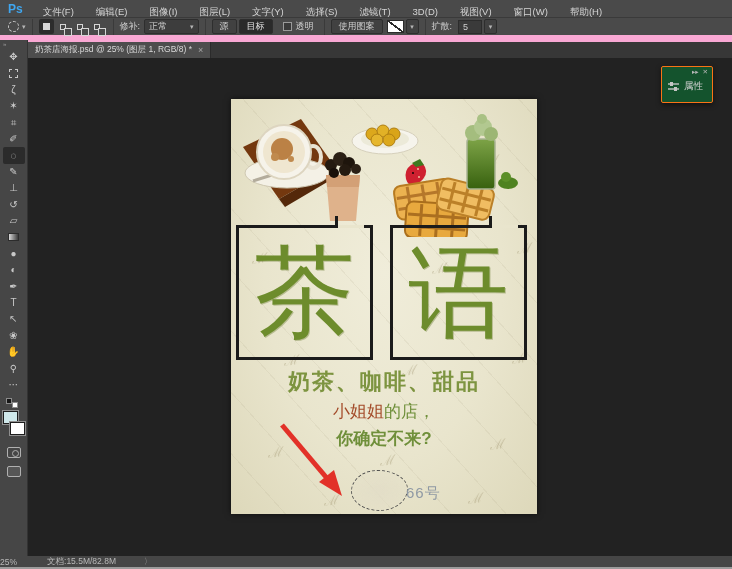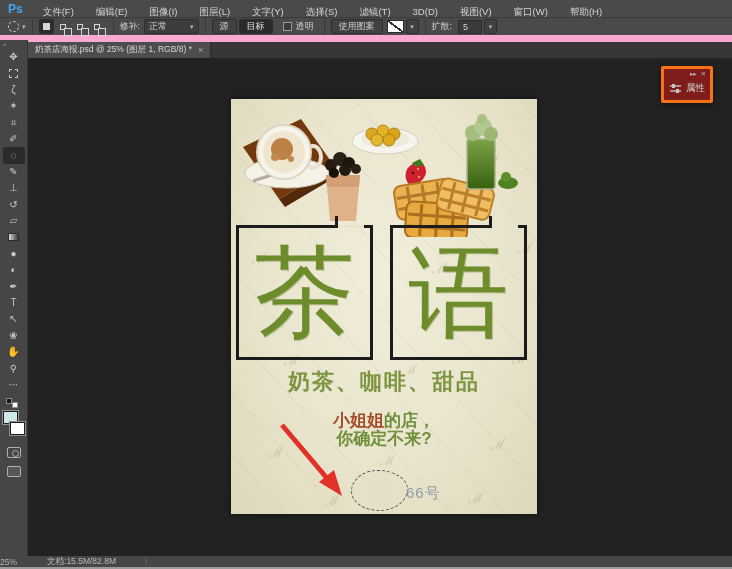--- a/index.html
+++ b/index.html
@@ -77,33 +77,33 @@
         font-size:13px; color:rgba(150,138,98,0.33); transform:rotate(-10deg); }
   .frame { position:absolute; top:126px; width:137px; height:135px; border:3px solid #1b1b1b;
            display:flex; align-items:center; justify-content:center; }
   .frame.left { left:5px; } .frame.right { left:159px; }
   .frame-gap { position:absolute; top:-3px; right:6px; width:26px; height:3px; background:#e9e5cd; }
   .frame-tick { position:absolute; top:-12px; right:32px; width:3px; height:12px; background:#1b1b1b; }
   .big-char { font-family:"DejaVu Serif","Liberation Serif",serif; font-size:100px; line-height:1;
               color:#6d8c2c; text-shadow:1px 1px 0 rgba(90,110,30,0.35); }
   .line1 { position:absolute; left:0; top:268px; width:100%; text-align:center; font-weight:bold;
            font-size:22px; color:#7d9440; letter-spacing:2px; }
-  .line2 { position:absolute; left:0; top:301px; width:100%; text-align:center; font-weight:bold; font-size:17px;margin-top:9px; }
+  .line2 { position:absolute; left:0; top:301px; width:100%; text-align:center; font-weight:normal; font-size:17px; }
   .line2 .hl { color:#a34a28; } .line2 .rest { color:#6f8f3a; }
   .line3 { position:absolute; left:0; top:328px; width:100%; text-align:center; font-weight:bold;
            font-size:17px; color:#6f8f3a; }
   .annot-arrow { position:absolute; left:0; top:0; pointer-events:none; }
   .sel-blob { position:absolute; left:120px; top:371px; width:57px; height:41px;
               border:1.6px dashed #4e4e4e; border-radius:46% 54% 50% 50% / 52% 46% 54% 48%;
               background:radial-gradient(rgba(226,221,199,0.95), rgba(233,229,205,0.1)); }
   .address { position:absolute; left:175px; top:385px; font-size:15px; color:#8f99a4; letter-spacing:1px; }
 
   
-  .float-panel { position:absolute; left:661px; top:66px; width:52px; height:37px; background:#7f1d1d;
-                 border:3px solid #f97316; border-radius:2px; box-shadow:0 2px 5px rgba(0,0,0,0.5); }
+  .float-panel { position:absolute; left:661px; top:66px; width:52px; height:37px; background:#14532d;
+                 border:1px solid #f97316; border-radius:2px; box-shadow:0 2px 5px rgba(0,0,0,0.5); }
   .fp-header { height:11px; display:flex; justify-content:flex-end; align-items:center; gap:4px; padding-right:4px; }
   .fp-header span { font-size:6.5px; color:#b8b8b8; line-height:1; }
   .fp-row { display:flex; align-items:center; gap:4px; padding-left:5px; margin-top:2px; }
   .fp-label { font-size:9.5px; color:#d2d2d2; }
 
   
   .statusbar { position:absolute; left:0; top:556px; width:732px; height:11px; background:#464646;
                display:flex; align-items:center; font-size:8.5px; color:#b9b9b9; }
   .sb-zoom { } .sb-doc { margin-left:30px; } .sb-chevron { margin-left:28px; font-size:8px; color:#9c9c9c; }
   .bottom-edge { position:absolute; left:0; top:567px; width:732px; height:2px; background:#9c9c9c; }

